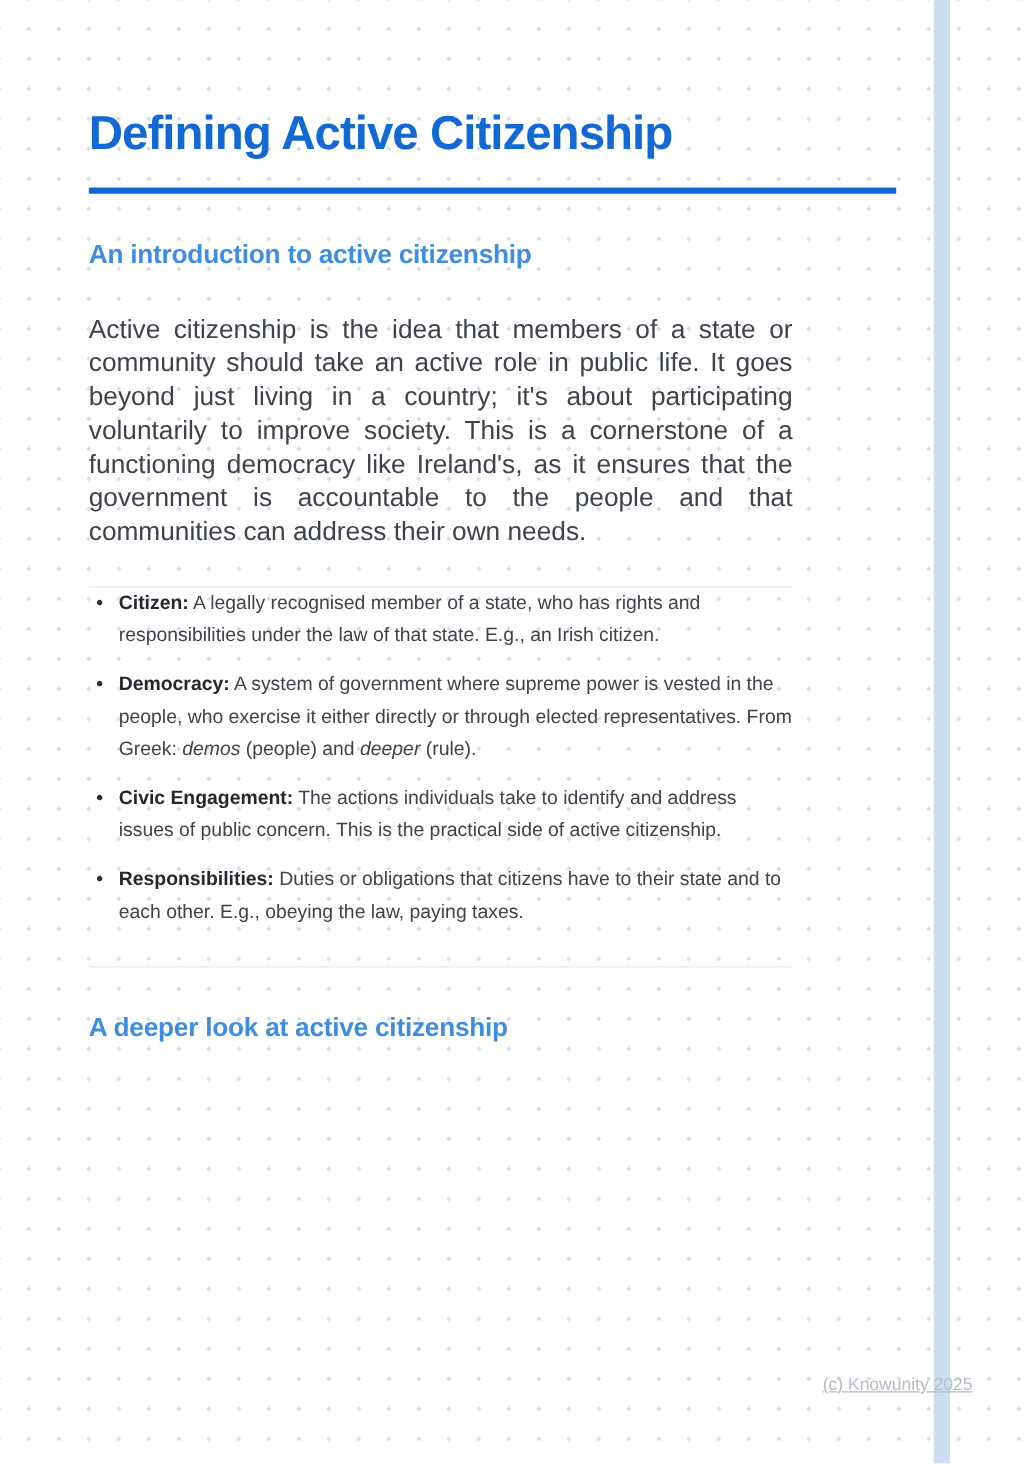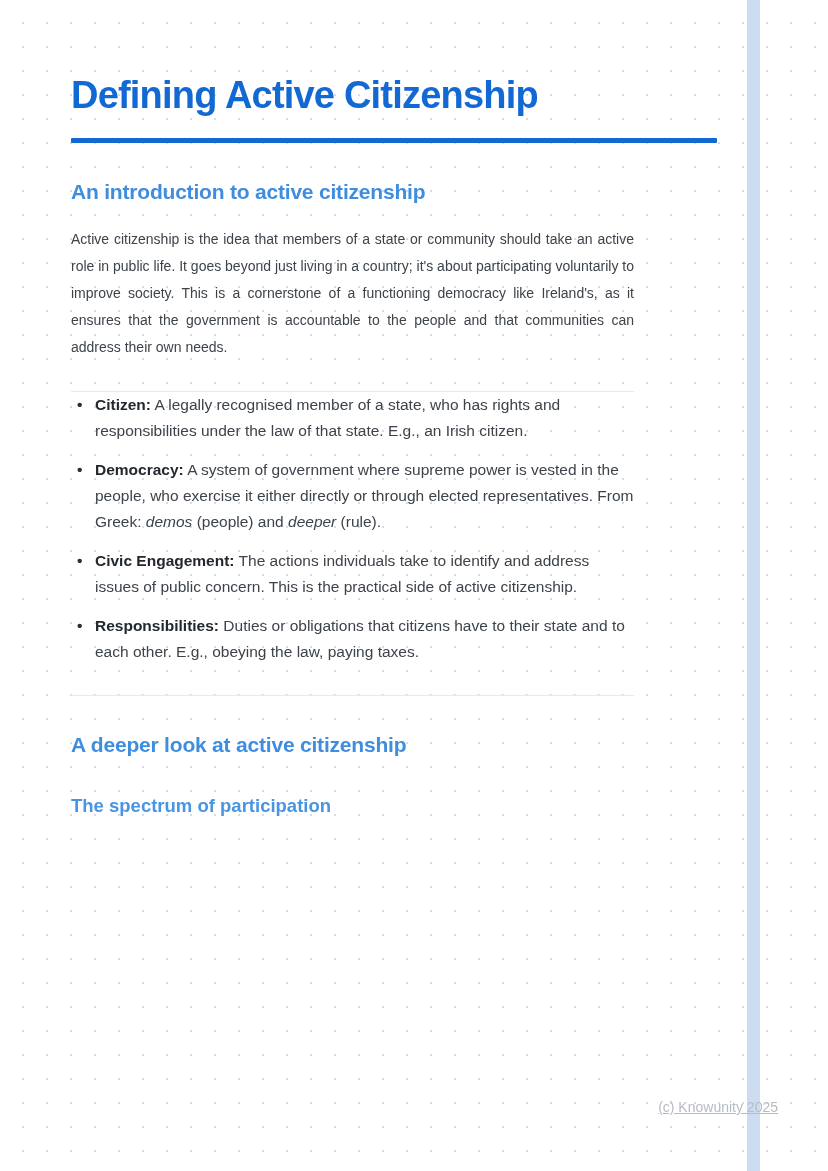--- a/index.html
+++ b/index.html
@@ -22,21 +22,21 @@
     top: 0;
     left: 747px;
     width: 13px;
     height: 100%;
     background: var(--stripe-blue, #cdddf1);
     z-index: 1;
   }
 
   .content {
     position: absolute;
-    top: 4px;
+    top: 16px;
     left: 71px;
     width: 646px;
     padding-top: 72px;
     z-index: 2;
   }
 
   h1.doc-title {
     font-size: 38px;
     line-height: 1.05;
     font-weight: 700;
@@ -55,23 +55,23 @@
   h2.section-heading {
     margin-top: 37px;
     font-size: 21px;
     font-weight: 700;
     letter-spacing: -0.2px;
     color: var(--heading-blue, #3e8ddf);
     width: 563px;
   }
 
   p.body-paragraph {
-    margin-top: 22px;
+    margin-top: 34px;
     width: 563px;
-    font-size: 14px;
+    font-size: 21px;
     line-height: 27px;
     text-align: justify;
     color: var(--body-text, #3d434a);
   }
 
   hr.divider {
     margin-top: 30px;
     width: 563px;
     border: none;
     border-top: 1px solid var(--divider-gray, #e7e9ec);
@@ -144,19 +144,18 @@
         <li><strong>Citizen:</strong><span> A legally recognised member of a state, who has rights and responsibilities under the law of that state. E.g., an Irish citizen.</span></li>
         <li><strong>Democracy:</strong><span> A system of government where supreme power is vested in the people, who exercise it either directly or through elected representatives. From Greek: </span><em>demos</em><span> (people) and </span><em>deeper</em><span> (rule).</span></li>
         <li><strong>Civic Engagement:</strong><span> The actions individuals take to identify and address issues of public concern. This is the practical side of active citizenship.</span></li>
         <li><strong>Responsibilities:</strong><span> Duties or obligations that citizens have to their state and to each other. E.g., obeying the law, paying taxes.</span></li>
       </ul>
 
     <hr class="divider">
 
     <h2 class="section-heading">A deeper look at active citizenship</h2>
 
-    <h3 class="subsection-heading">The spectrum of participation</h3>
 
   </main>
 
   <div class="footer-credit">(c) Knowunity 2025</div>
 
 </div>
 
 </body></html>

